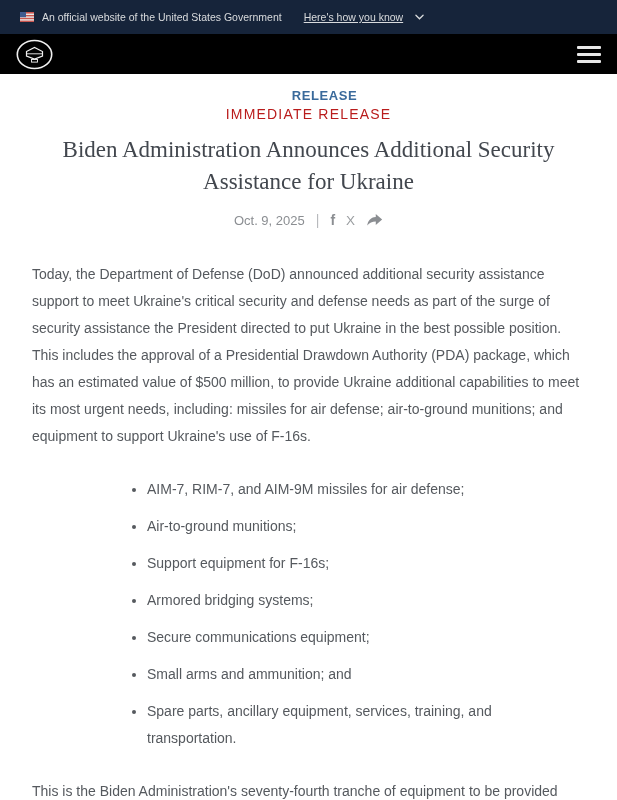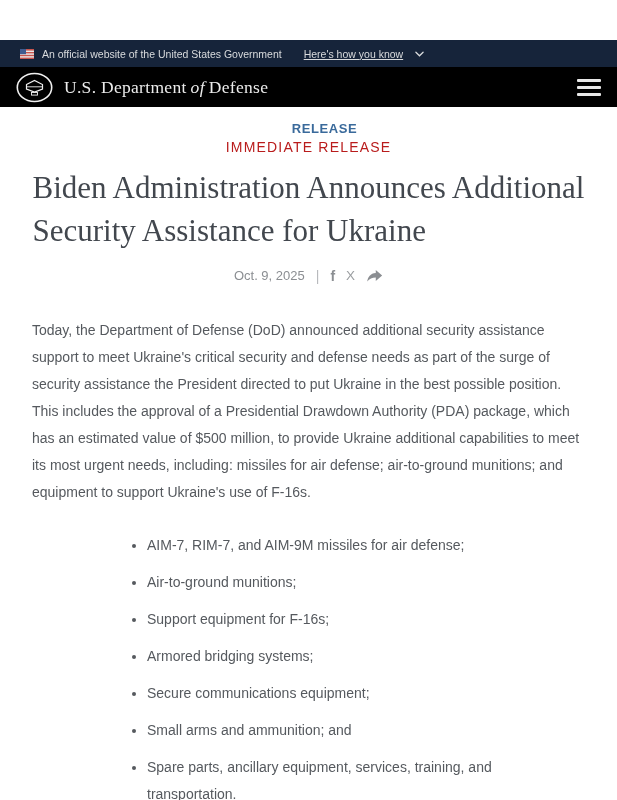--- a/index.html
+++ b/index.html
@@ -9,26 +9,25 @@
     min-height: 800px;
     margin: 0 auto;
     font-family: "Liberation Sans", sans-serif;
     -webkit-font-smoothing: antialiased;
   }
 
   
   .gov-banner {
     background: #16243a;
     color: #d9dbdd;
-    height: 27px;
+    height: 34px;
     display: flex;
     align-items: center;
     padding: 0 20px;
     font-size: 10.5px;
-    margin-top: 40px;
   }
   .gov-banner .flag { width: 14px; height: 10px; margin-right: 8px; flex: 0 0 auto; }
   .gov-banner .official-text { margin-right: 22px; }
   .gov-banner .how-link {
     color: #d9dbdd;
     text-decoration: underline;
     cursor: pointer;
     display: inline-flex;
     align-items: center;
     gap: 12px;
@@ -78,23 +77,24 @@
   .subkicker {
     margin-top: 3px;
     text-align: center;
     color: #b91c1c;
     font-size: 14px;
     letter-spacing: 1.2px;
   }
   .article-title {
     font-family: "Liberation Serif", serif;
     font-weight: 400;
-    font-size: 31px;
+    font-size: 23px;
     line-height: 1.38;
     color: #42474e;
+    text-align: center;
     max-width: 552px;
     margin: 12px auto 0;
   }
   .meta-row {
     margin-top: 15px;
     display: flex;
     justify-content: center;
     align-items: center;
     gap: 11px;
     color: #8b8e92;
@@ -149,23 +149,20 @@
   </span>
 </div>
 
 <div class="dod-header">
   <svg class="seal" viewBox="0 0 37 31" aria-hidden="true">
     <ellipse cx="18.5" cy="15.5" rx="17.2" ry="14" fill="none" stroke="#f0f0f0" stroke-width="1.6"></ellipse>
     <path d="M10.5 12.5 L18.5 8.5 L26.5 12.5 L26.5 17 L18.5 20 L10.5 17 Z" fill="none" stroke="#f0f0f0" stroke-width="1.2"></path>
     <line x1="10.5" y1="14.8" x2="26.5" y2="14.8" stroke="#f0f0f0" stroke-width="0.9"></line>
     <rect x="15.5" y="20.5" width="6" height="2.6" fill="none" stroke="#f0f0f0" stroke-width="0.9"></rect>
   </svg>
-  <div class="wordmark">
-    <span>U.S. Department</span><span class="of">of</span><span>Defense</span>
-  </div>
   <div class="hamburger">
     <i></i>
       <i></i>
       <i></i>
   </div>
 </div>
 
 <div class="kicker">RELEASE</div>
 <div class="subkicker">IMMEDIATE RELEASE</div>
 <h1 class="article-title">Biden Administration Announces Additional Security Assistance for Ukraine</h1>

